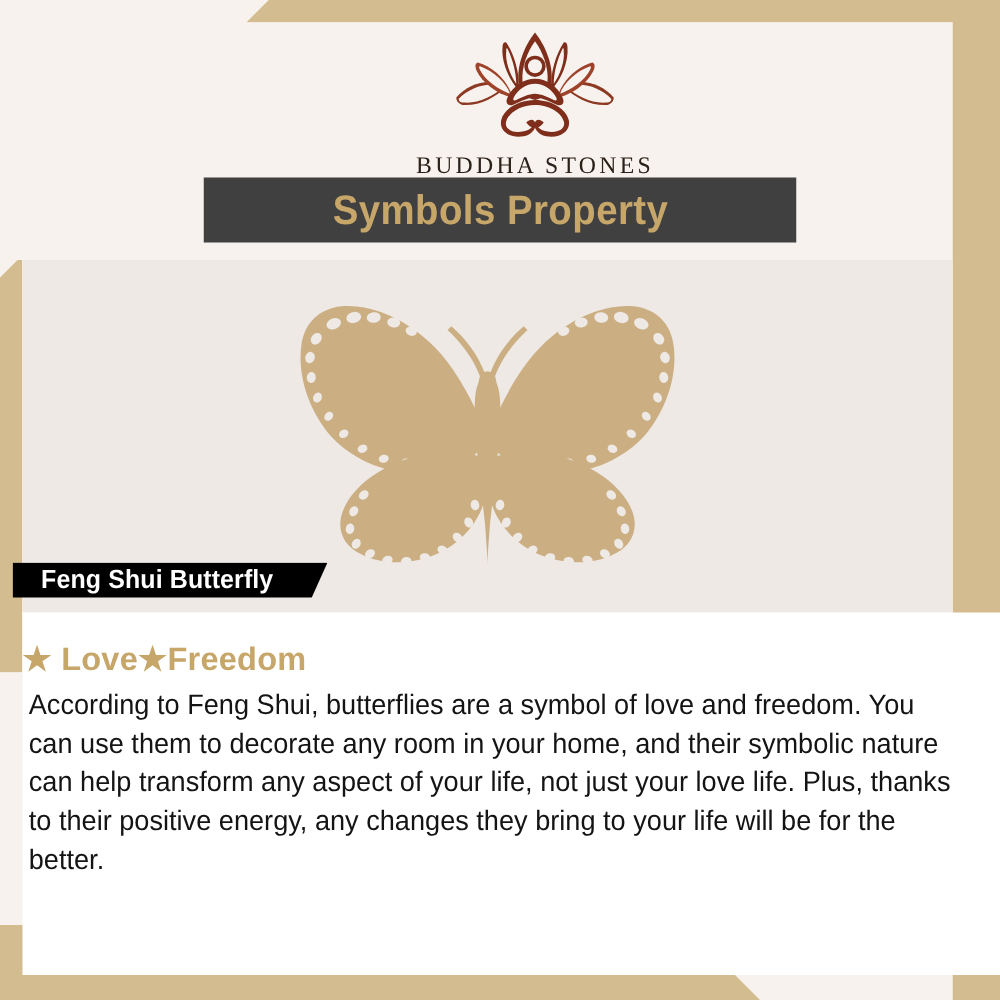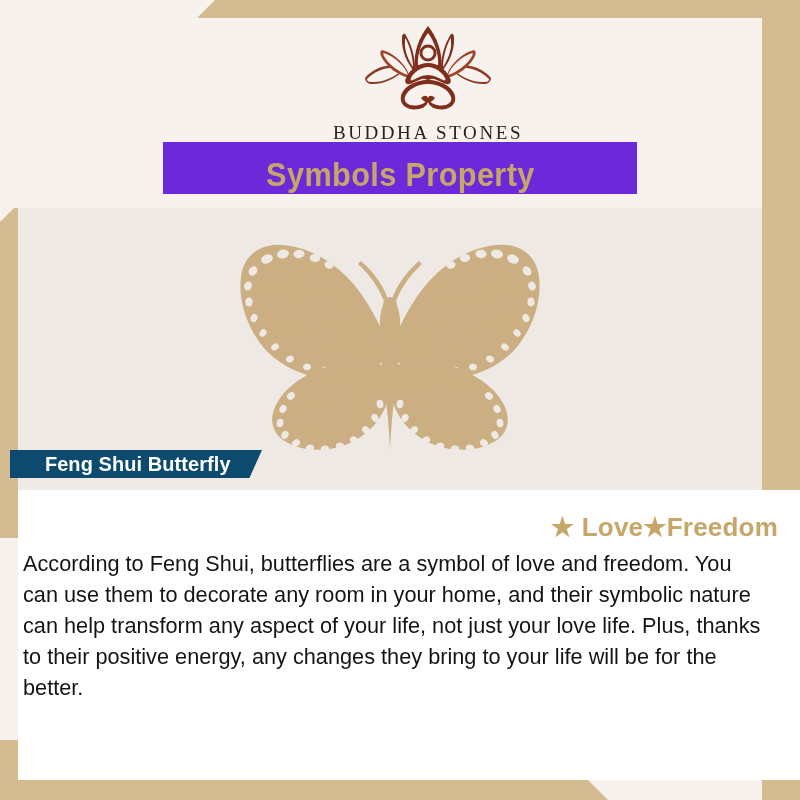--- a/index.html
+++ b/index.html
@@ -92,23 +92,23 @@
     color: #2B2119;
     white-space: nowrap;
   }
 
   
   .title-band {
     position: absolute;
     left: 163px; top: 142px;
     width: 474px;
     height: 52px;
-    background: #6d28d9;
-    display: flex;
-    align-items: flex-end;
+    background: #404040;
+    display: flex;
+    align-items: center;
     justify-content: center;
   }
   .title-text {
     font-family: "Liberation Sans Narrow", "Liberation Sans", sans-serif;
     font-weight: bold;
     font-size: 33px;
     color: #C7A669;
     letter-spacing: 0.4px;
     transform: scaleX(0.93);
     white-space: nowrap;
@@ -126,25 +126,24 @@
     justify-content: center;
   }
   .butterfly-svg { display: block; }
 
   
   .banner {
     position: absolute;
     left: 10px; top: 450px;
     width: 252px;
     height: 28px;
-    background: #0c4a6e;
+    background: #000000;
     clip-path: polygon(0 0, 252px 0, 234px 40px, 0 40px);
     display: flex;
     align-items: center;
-    padding-left: 12px;
   }
   .banner-label {
     margin-left: 18px;
     font-family: "Liberation Sans Narrow", "Liberation Sans", sans-serif;
     font-weight: bold;
     font-size: 21px;
     color: #FFFFFF;
     letter-spacing: 0.1px;
     transform: scaleX(0.95);
     white-space: nowrap;
@@ -155,21 +154,21 @@
     position: absolute;
     left: 18px; top: 490px;
     width: 782px;
     height: 290px;
     background: #FFFFFF;
   }
   .subtitle {
     position: absolute;
     left: 0; top: 22px;
     width: 760px;
-    text-align: right;
+    text-align: left;
     font-family: "Liberation Sans Narrow", "Liberation Sans", sans-serif;
     font-weight: bold;
     font-size: 26px;
     color: #C7A669;
     letter-spacing: 0.2px;
     white-space: nowrap;
   }
   .body-text {
     position: absolute;
     left: 5px; top: 58px;

